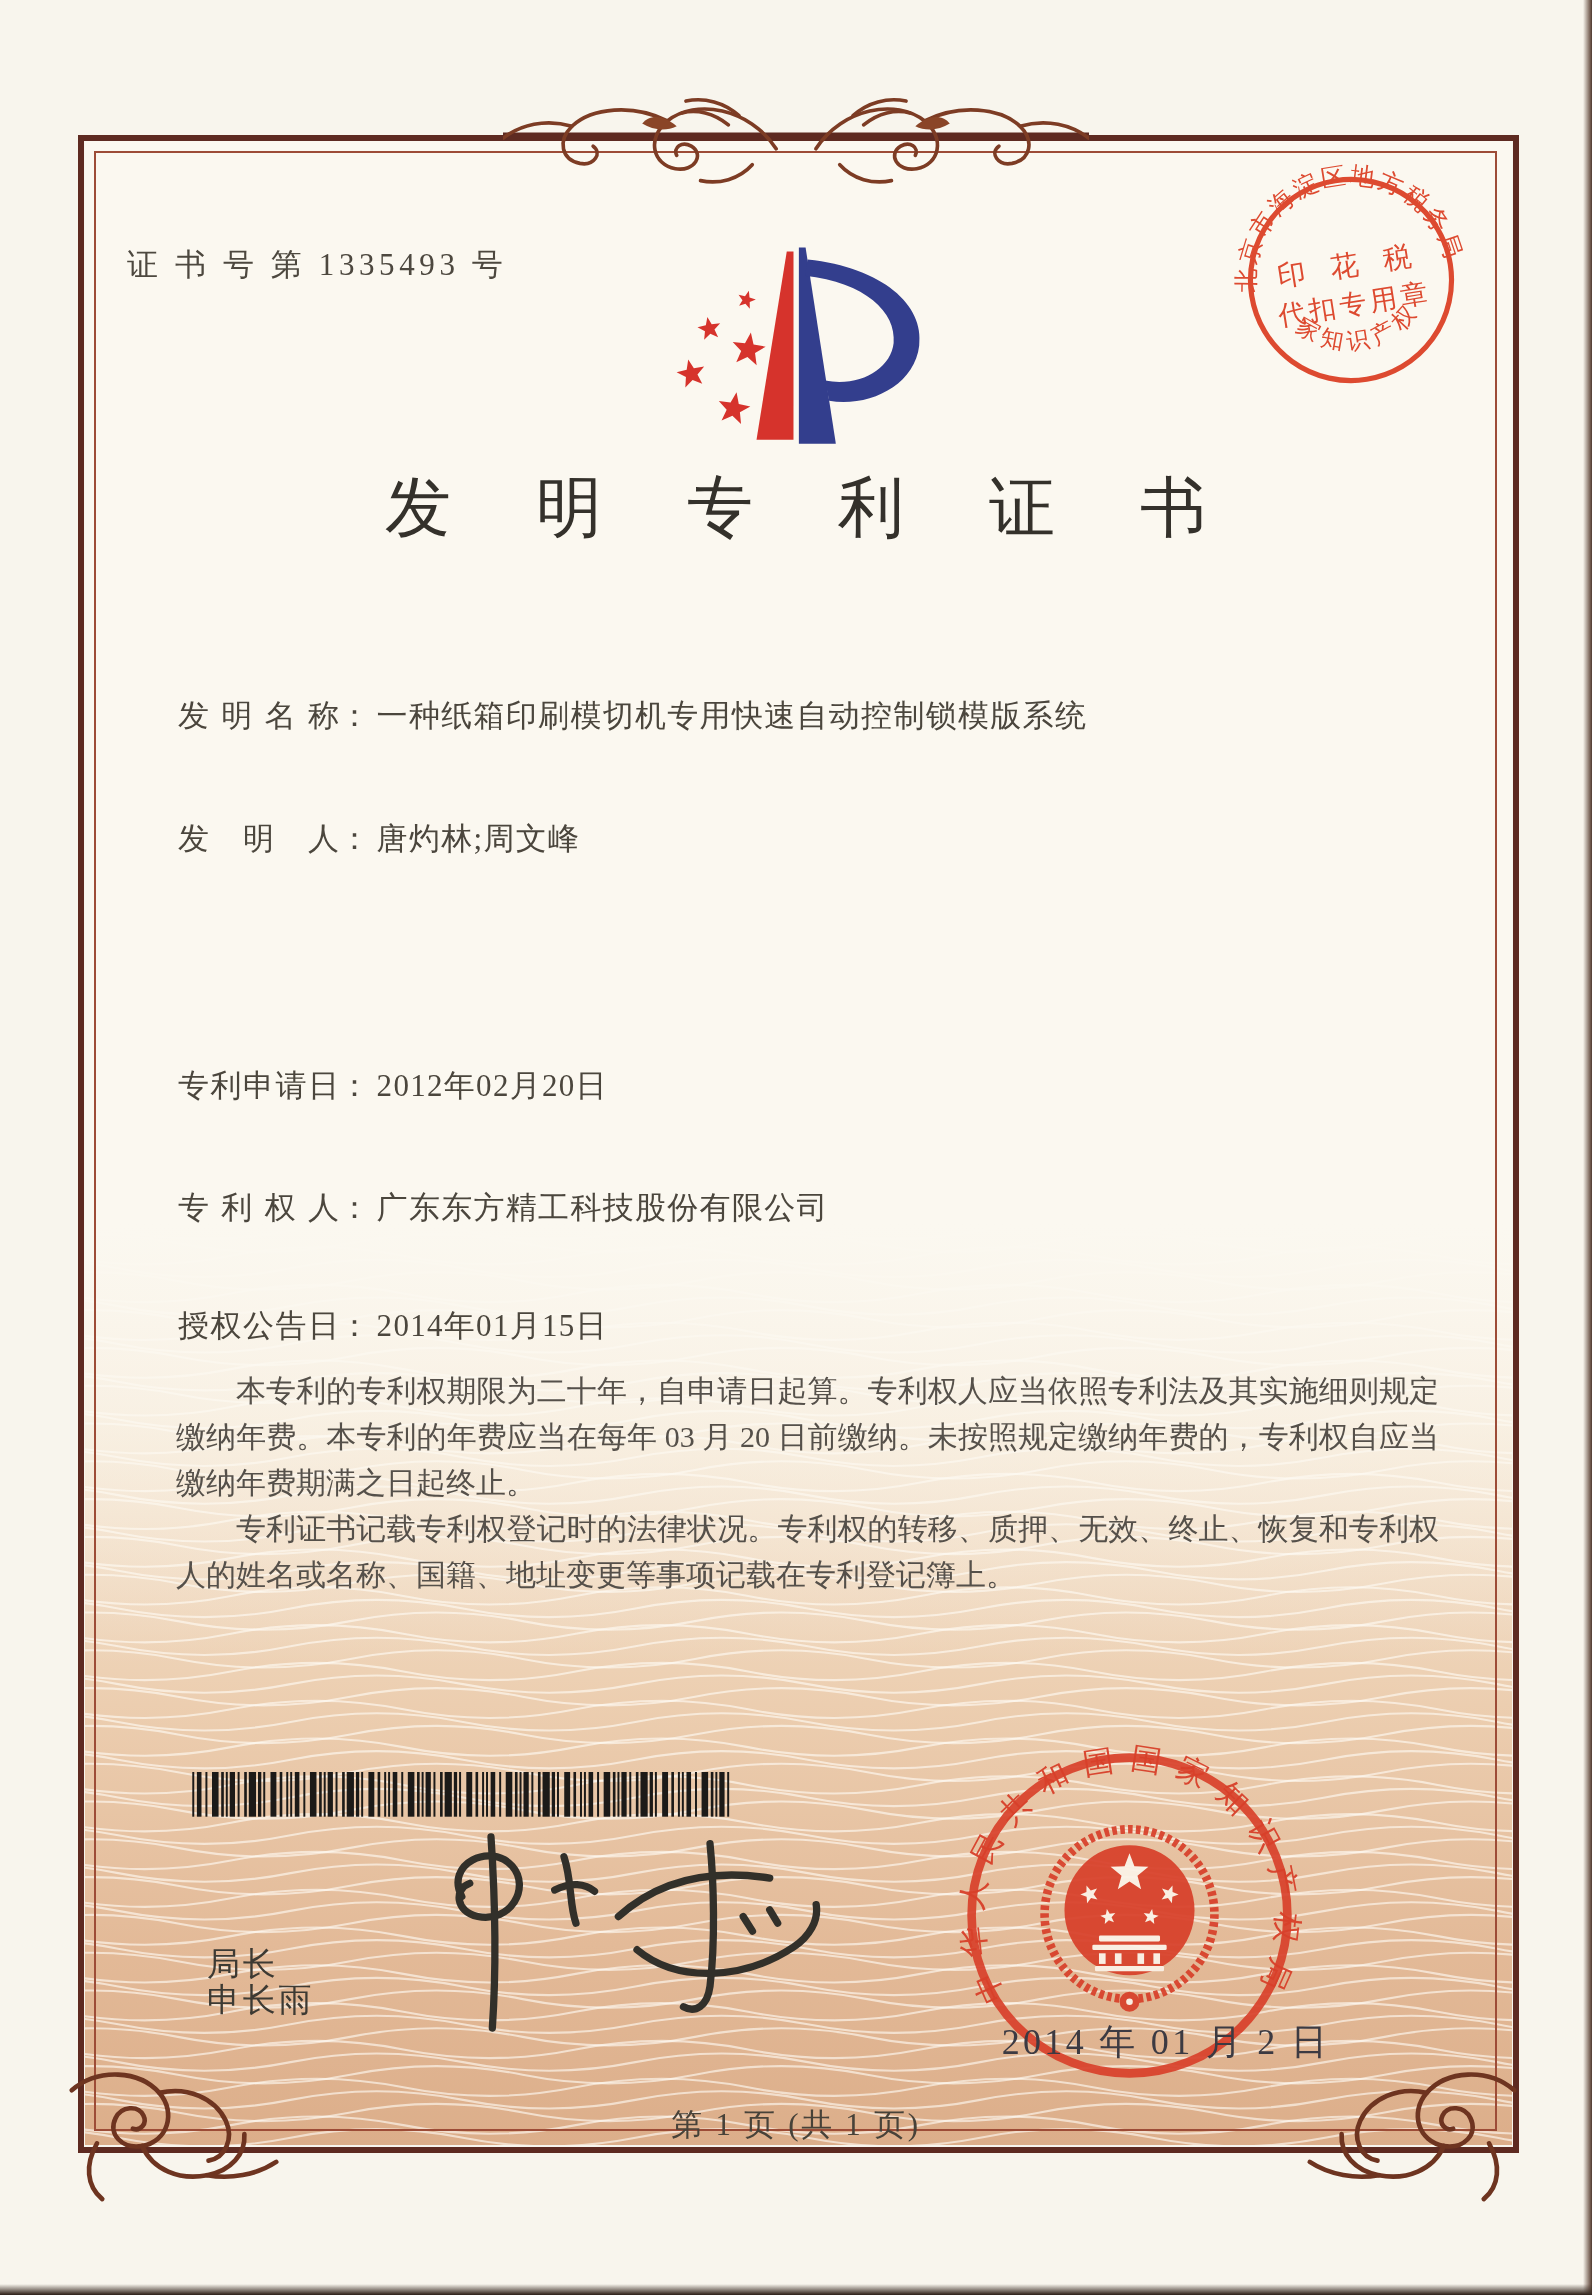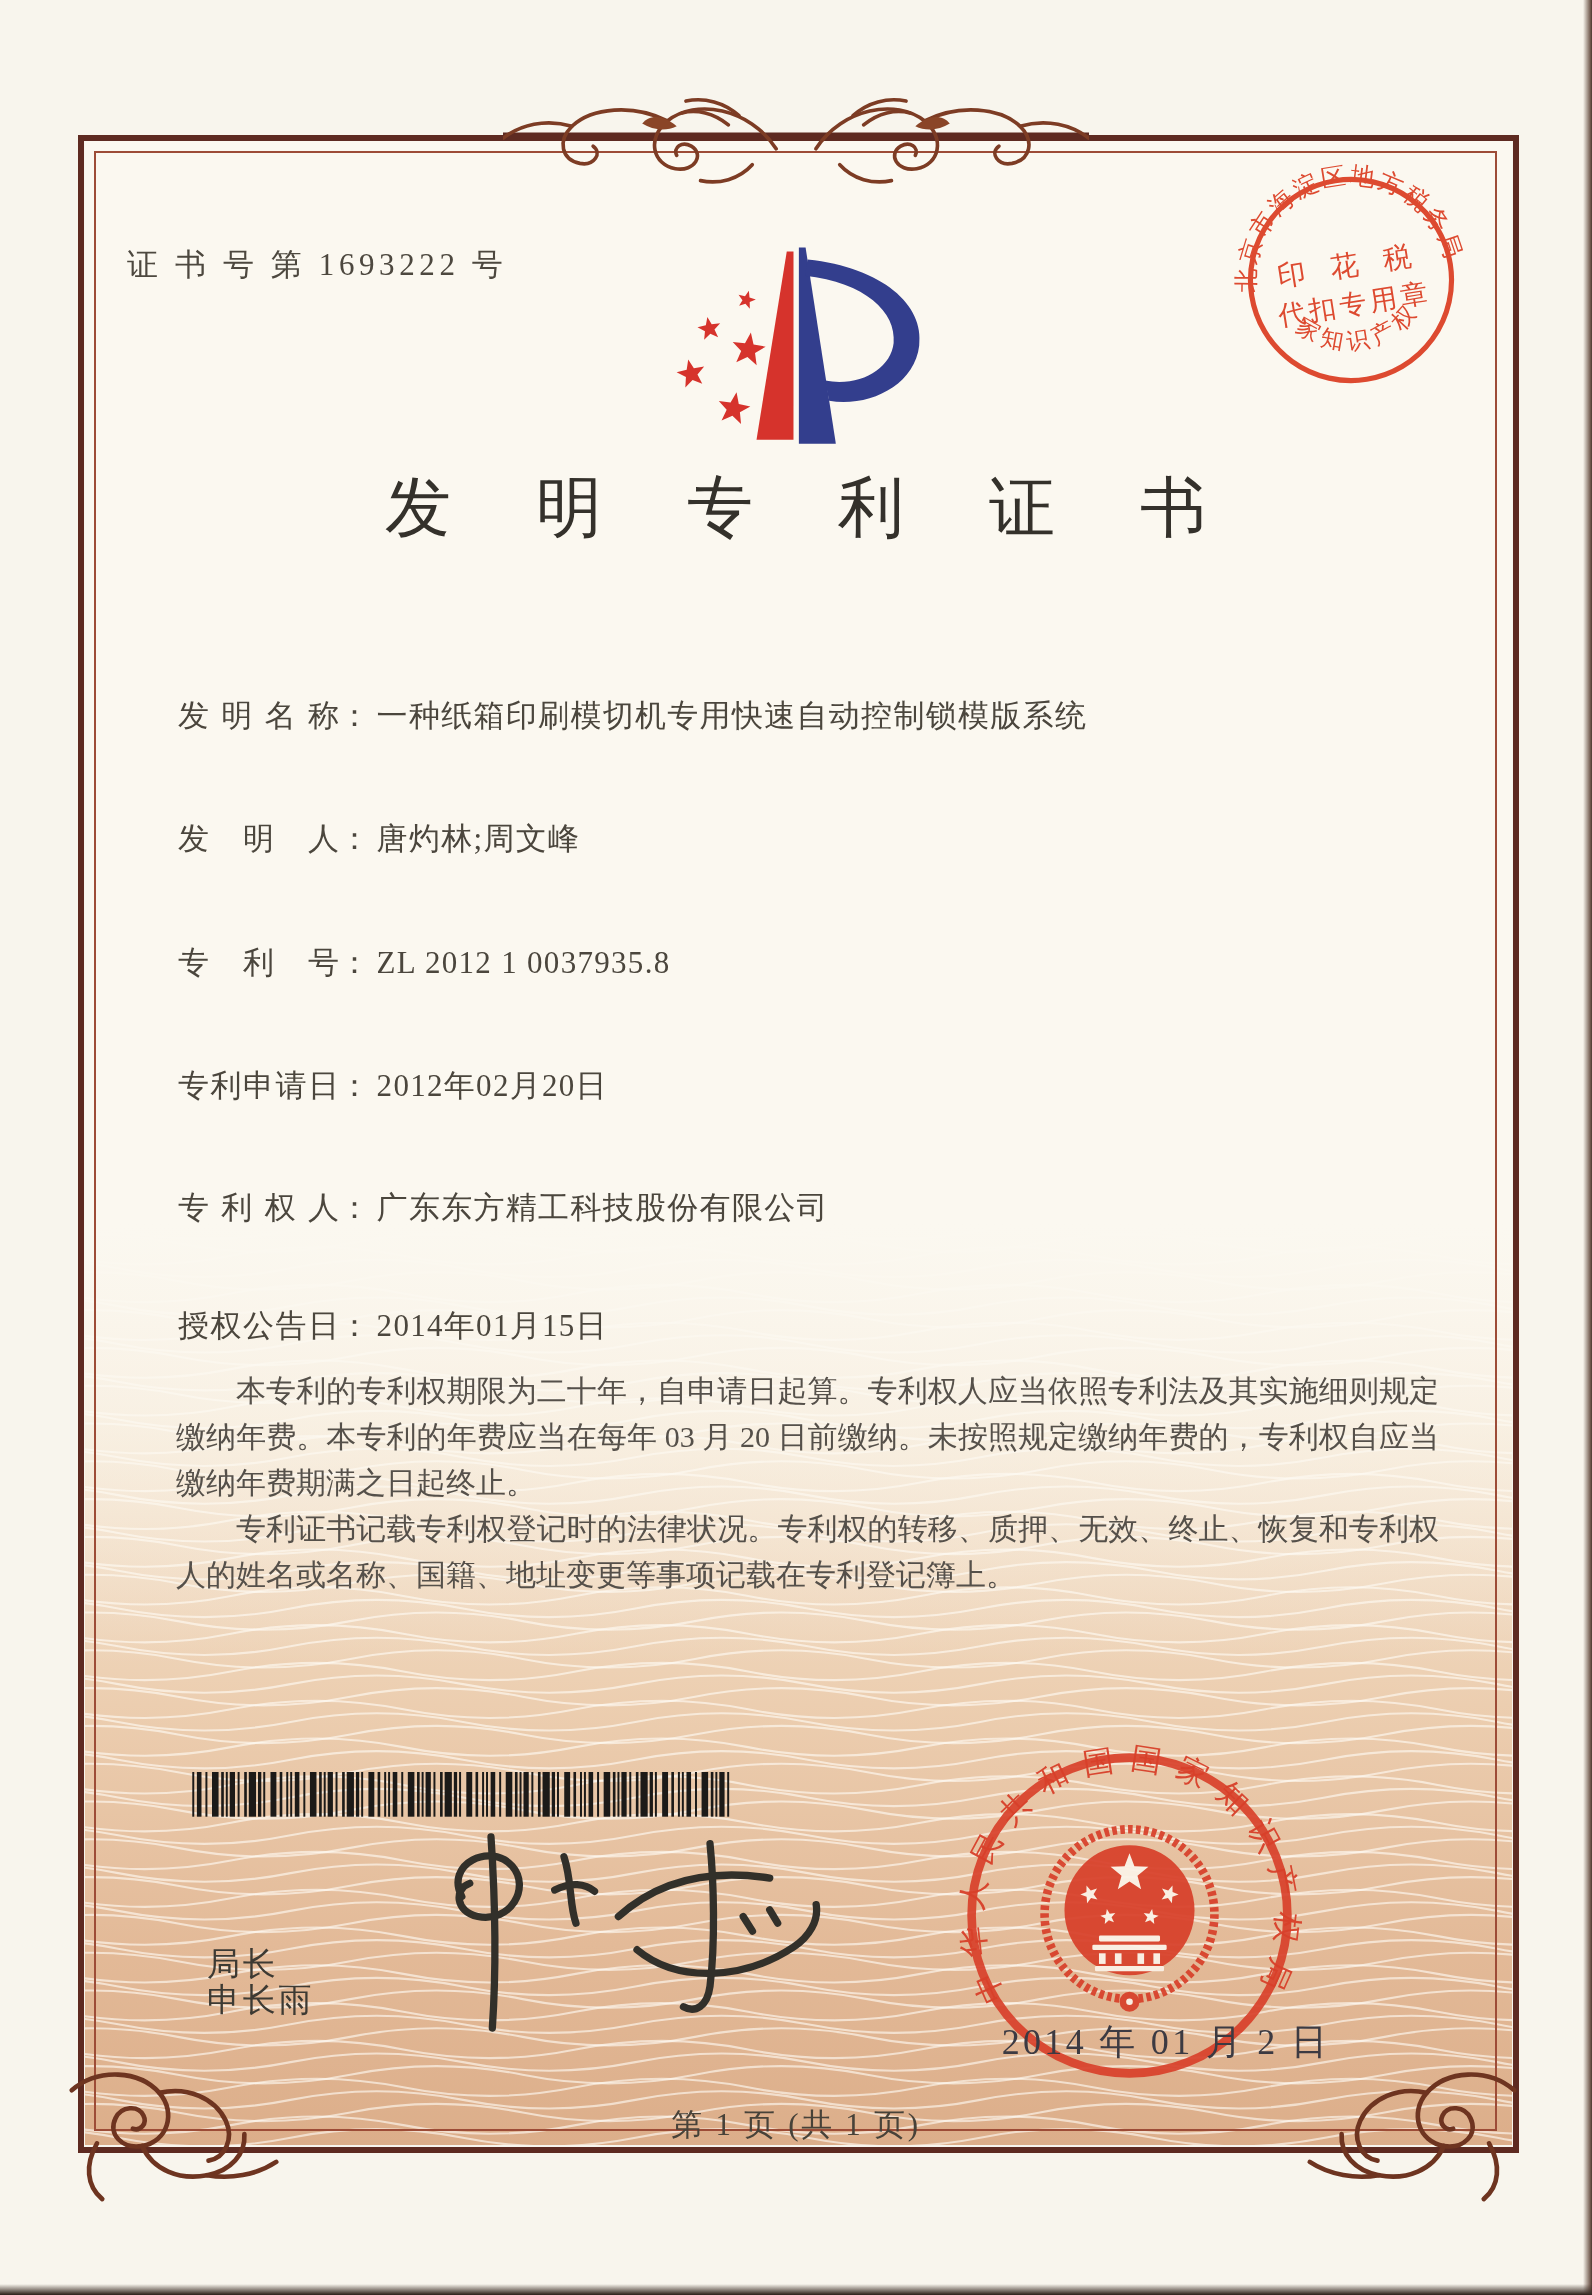--- a/index.html
+++ b/index.html
@@ -219,21 +219,21 @@
   <svg class="ornament" style="left:1303px;top:2061px;" width="226" height="166" viewBox="0 0 340 250">
     <g transform="translate(340,0) scale(-1,1)" stroke="#6e3420" stroke-width="7" fill="none" stroke-linecap="round">
       <path d="M22,44 C62,10 124,14 154,48 C180,78 166,122 128,128 C98,133 76,110 88,86 C97,68 122,66 130,82 C136,94 126,106 114,102"></path>
       <path d="M154,48 C196,38 238,56 254,90 C266,116 254,146 228,150"></path>
       <path d="M128,128 C144,164 184,180 226,172 C262,165 284,140 282,110"></path>
       <path d="M60,124 C42,156 44,188 68,208"></path>
       <path d="M226,172 C260,178 300,172 330,152"></path>
     </g>
   </svg>
 
-  <div class="cert-number">证 书 号 第 1693222 号</div>
+  <div class="cert-number">证 书 号 第 1335493 号</div>
 
   <svg class="tax-stamp" width="232" height="232" viewBox="0 0 360 360">
     <circle cx="180" cy="180" r="156" fill="none" stroke="#dd4a30" stroke-width="8"></circle>
     <defs>
       <path id="tsTop" d="M 48,252 A 150,150 0 1 1 312,252"></path>
       <path id="tsBot" d="M 72,230 A 132,132 0 0 0 288,230"></path>
     </defs>
     <text font-size="38" fill="#dd4a30" letter-spacing="4">
       <textPath href="#tsTop" startOffset="50%" text-anchor="middle">北京市海淀区地方税务局</textPath>
     </text>
@@ -259,23 +259,20 @@
     <path d="M228,50 C340,62 402,118 394,178 C387,238 318,270 260,260 L254,230 C306,240 352,212 356,174 C360,128 314,84 224,74 Z" fill="#333e8d"></path>
   </svg>
 
   <div class="title">发明专利证书</div>
 
   <div class="field-row" style="top:695px">
     <span class="f-label">发明名称</span><span class="f-colon">：</span><span class="f-value">一种纸箱印刷模切机专用快速自动控制锁模版系统</span>
   </div>
   <div class="field-row" style="top:818px">
     <span class="f-label">发明人</span><span class="f-colon">：</span><span class="f-value">唐灼林;周文峰</span>
-  </div>
-  <div class="field-row" style="top:942px">
-    <span class="f-label">专利号</span><span class="f-colon">：</span><span class="f-value">ZL 2012 1 0037935.8</span>
   </div>
   <div class="field-row" style="top:1065px">
     <span class="f-label">专利申请日</span><span class="f-colon">：</span><span class="f-value">2012年02月20日</span>
   </div>
   <div class="field-row" style="top:1187px">
     <span class="f-label">专利权人</span><span class="f-colon">：</span><span class="f-value">广东东方精工科技股份有限公司</span>
   </div>
   <div class="field-row" style="top:1305px">
     <span class="f-label">授权公告日</span><span class="f-colon">：</span><span class="f-value">2014年01月15日</span>
   </div>

